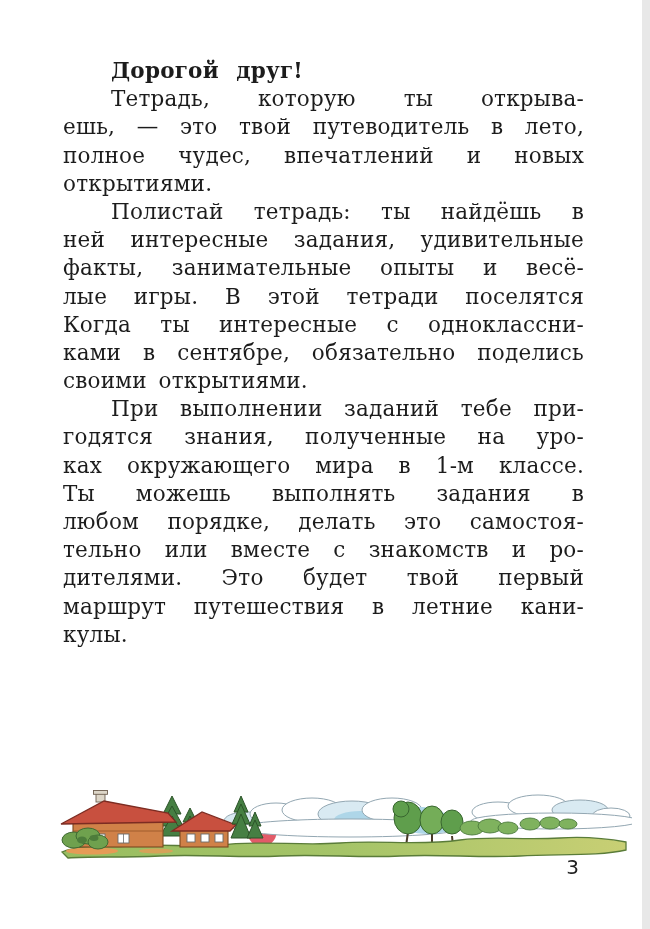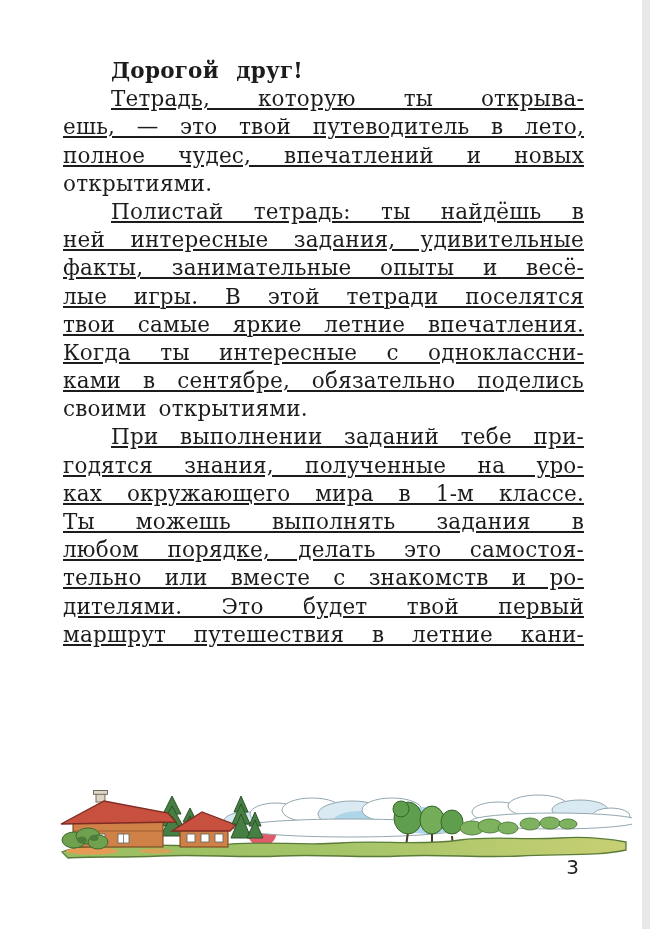--- a/index.html
+++ b/index.html
@@ -19,21 +19,20 @@
     line-height:28.2px;
     font-size:21.5px;
     color:var(--text_color,#1c1c1c);
     word-spacing:0.22em;
     letter-spacing:0.01em;
   }
   .line.justify{
     text-align:justify;
     text-align-last:justify;
     text-justify:inter-word;
-    text-decoration:underline;
   }
   .line.indent{padding-left:48px;}
   .line.bold{font-weight:bold;word-spacing:0.45em;}
   #illustration{
     position:absolute;
     left:60px;top:790px;width:572px;height:78px;
   }
   #page-number{
     position:absolute;
     top:855px;right:63px;
@@ -66,32 +65,32 @@
   <div id="text-block">
       <div class="line indent bold">Дорогой друг!</div>
       <div class="line justify indent">Тетрадь, которую ты открыва-</div>
       <div class="line justify">ешь, — это твой путеводитель в лето,</div>
       <div class="line justify">полное чудес, впечатлений и новых</div>
       <div class="line">открытиями.</div>
       <div class="line justify indent">Полистай тетрадь: ты найдёшь в</div>
       <div class="line justify">ней интересные задания, удивительные</div>
       <div class="line justify">факты, занимательные опыты и весё-</div>
       <div class="line justify">лые игры. В этой тетради поселятся</div>
-      <div class="line justify">твои самые яркие летние впечатления.</div>
       <div class="line justify">Когда ты интересные с одноклассни-</div>
       <div class="line justify">ками в сентябре, обязательно поделись</div>
       <div class="line">своими открытиями.</div>
       <div class="line justify indent">При выполнении заданий тебе при-</div>
       <div class="line justify">годятся знания, полученные на уро-</div>
       <div class="line justify">ках окружающего мира в 1-м классе.</div>
       <div class="line justify">Ты можешь выполнять задания в</div>
       <div class="line justify">любом порядке, делать это самостоя-</div>
       <div class="line justify">тельно или вместе с знакомств и ро-</div>
       <div class="line justify">дителями. Это будет твой первый</div>
       <div class="line justify">маршрут путешествия в летние кани-</div>
+      <div class="line">кулы.</div>
     </div>
 
   <svg id="illustration" viewBox="0 0 572 78" xmlns="http://www.w3.org/2000/svg">
     <defs>
       <linearGradient id="meadowGrad" x1="0" y1="0" x2="1" y2="0">
         <stop offset="0" stop-color="#98bd60"></stop>
         <stop offset="0.5" stop-color="#a5c468"></stop>
         <stop offset="1" stop-color="#c8cf74"></stop>
       </linearGradient>
     </defs>

